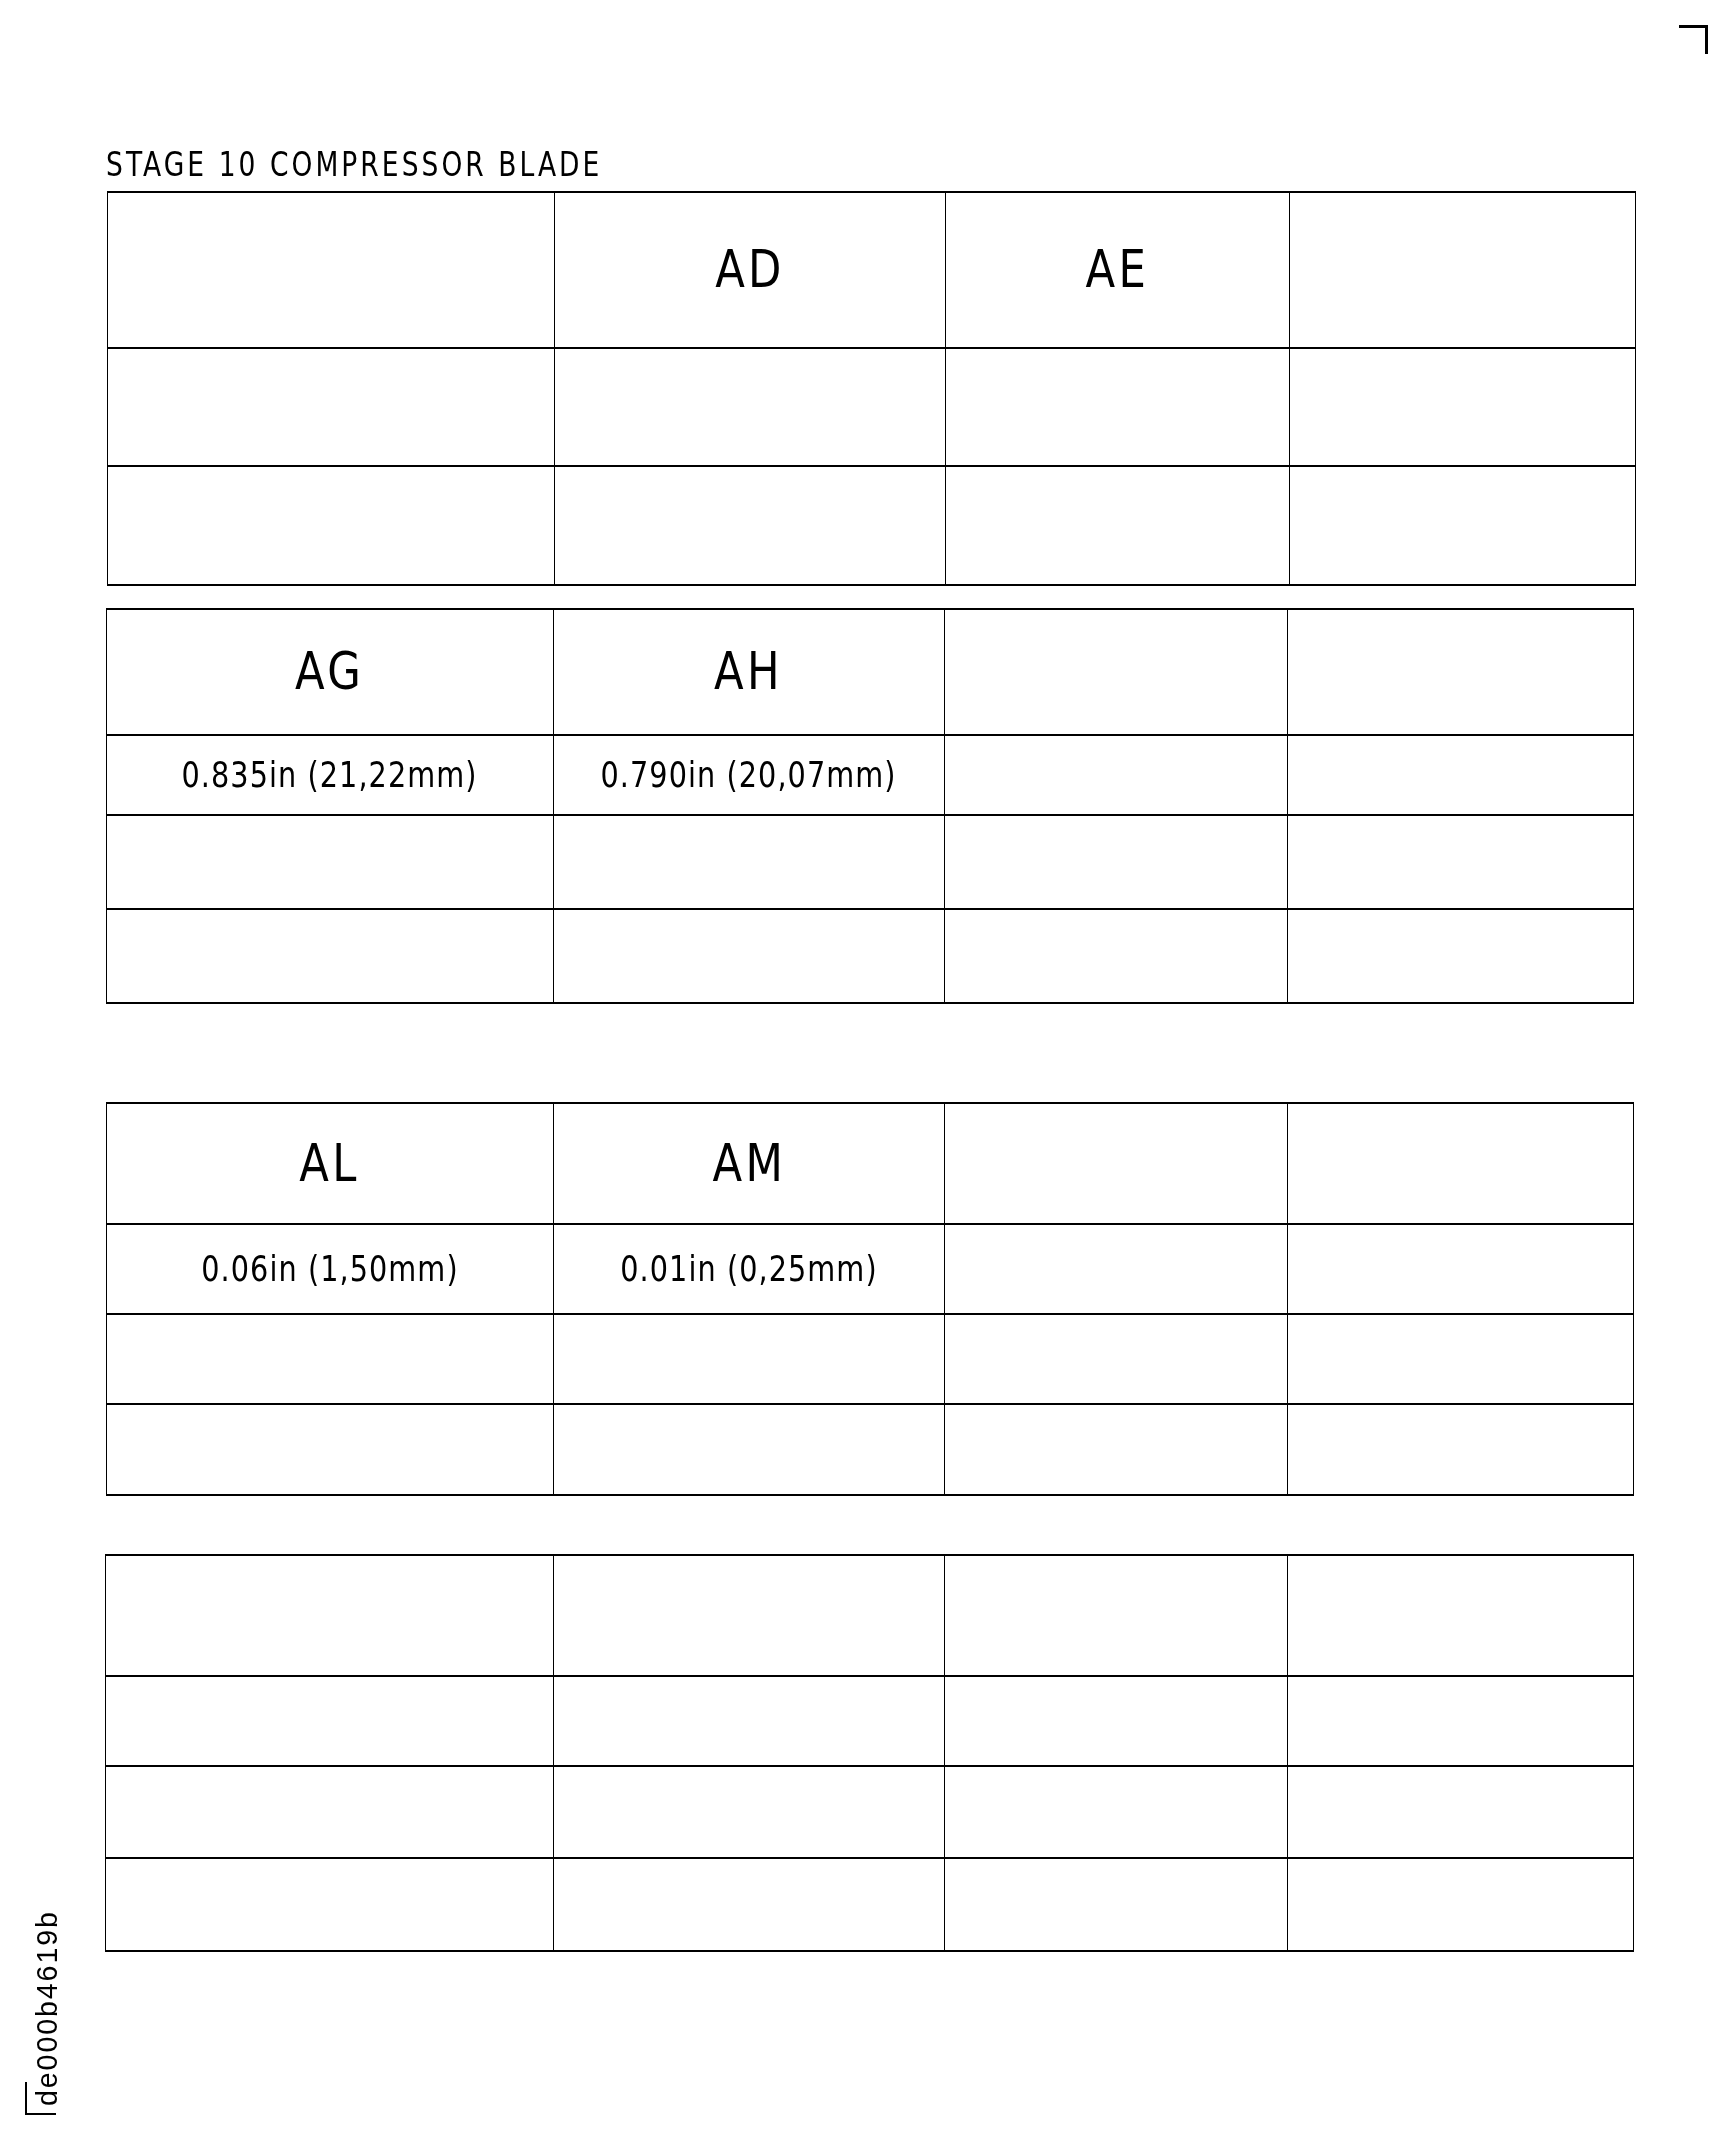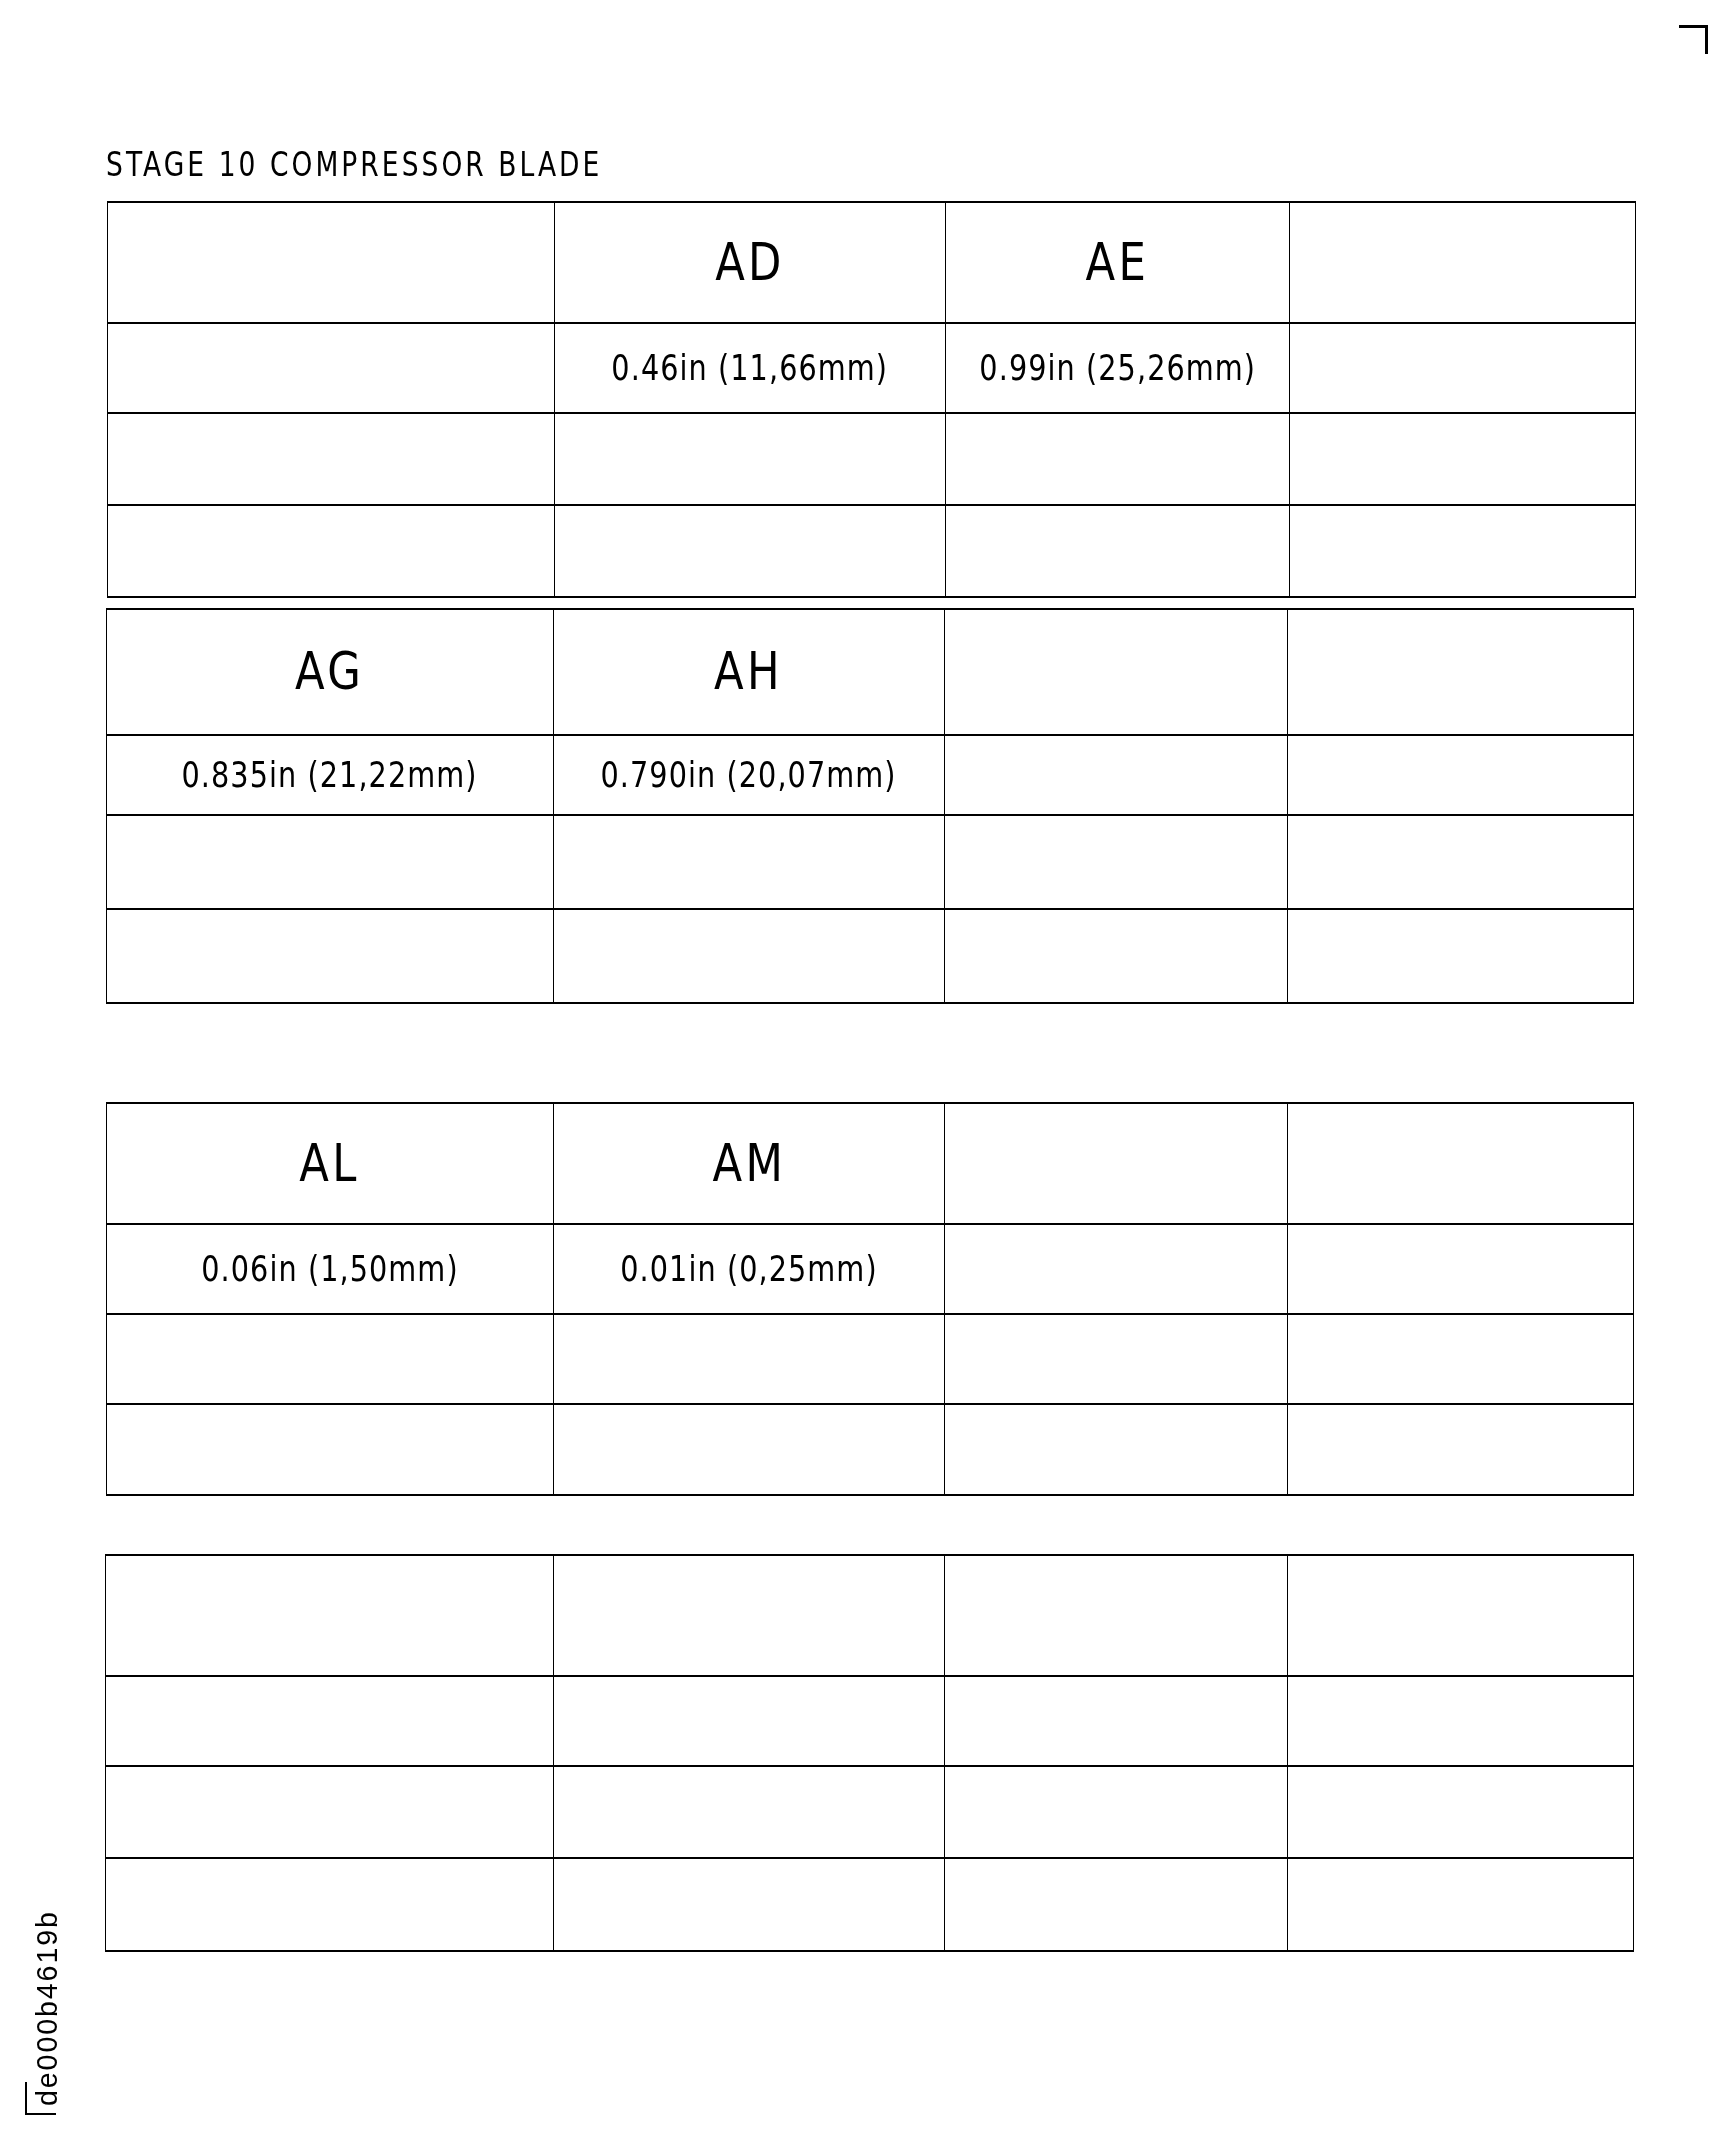--- a/index.html
+++ b/index.html
@@ -26,39 +26,33 @@
                   white-space: nowrap; letter-spacing: 1.9px; }
   </style>
 </head>
 <body>
 
 <div class="abs corner-tr-h"></div>
 <div class="abs corner-tr-v"></div>
 
 <div class="abs title">STAGE 10 COMPRESSOR BLADE</div>
 
-<table class="grid" style="left:107px; top:201px; width:1529px; height:395px;">
+<table class="grid" style="left:107px; top:191px; width:1529px; height:395px;">
   <colgroup>
       <col style="width:447px">
       <col style="width:391px">
       <col style="width:344px">
       <col style="width:346px">
     </colgroup>
   <tbody>
       <tr style="height:121px">
     <td><span class="hdr"></span></td>
     <td><span class="hdr">AD</span></td>
     <td><span class="hdr">AE</span></td>
     <td><span class="hdr"></span></td>
-  </tr>
-  <tr style="height:90px">
-    <td><span class="val"></span></td>
-    <td><span class="val">0.46in (11,66mm)</span></td>
-    <td><span class="val">0.99in (25,26mm)</span></td>
-    <td><span class="val"></span></td>
   </tr>
   <tr style="height:92px">
     <td></td>
     <td></td>
     <td></td>
     <td></td>
   </tr>
   <tr style="height:92px">
     <td></td>
     <td></td>

